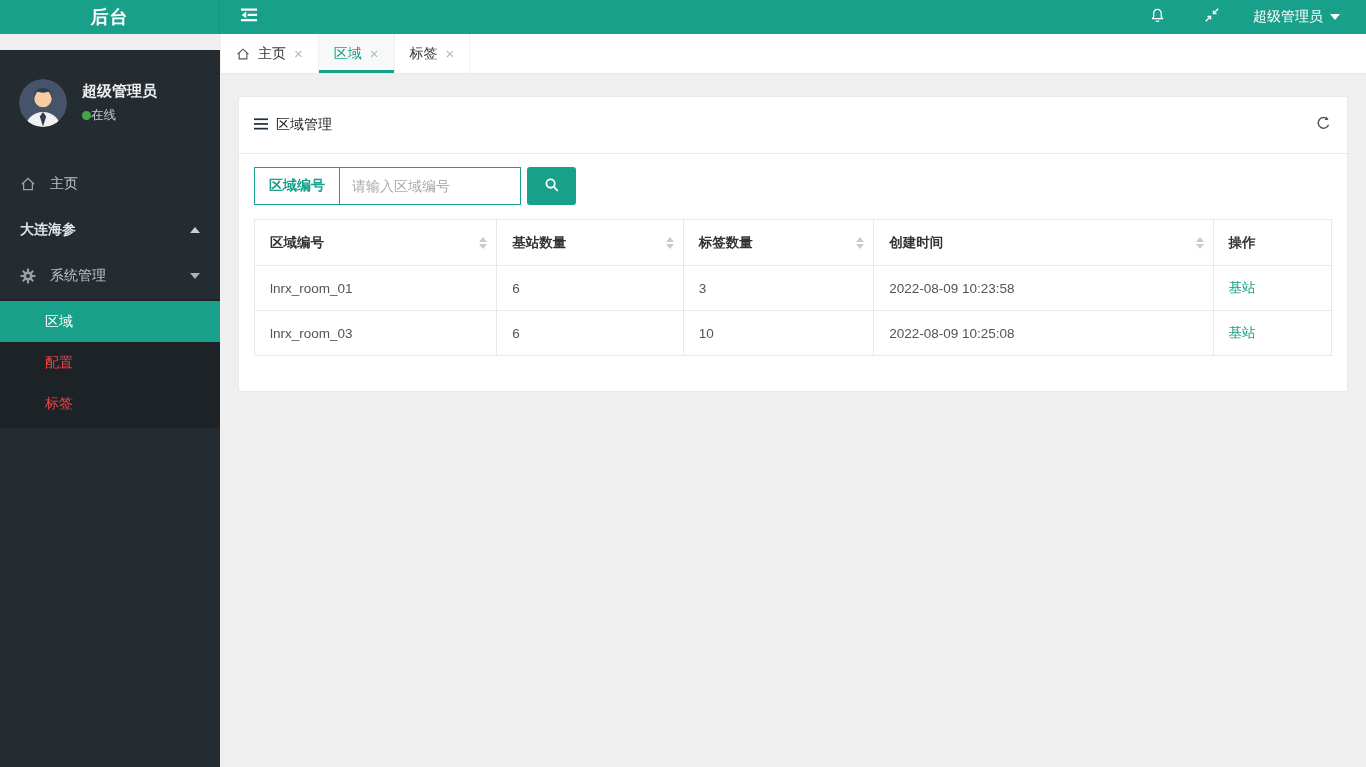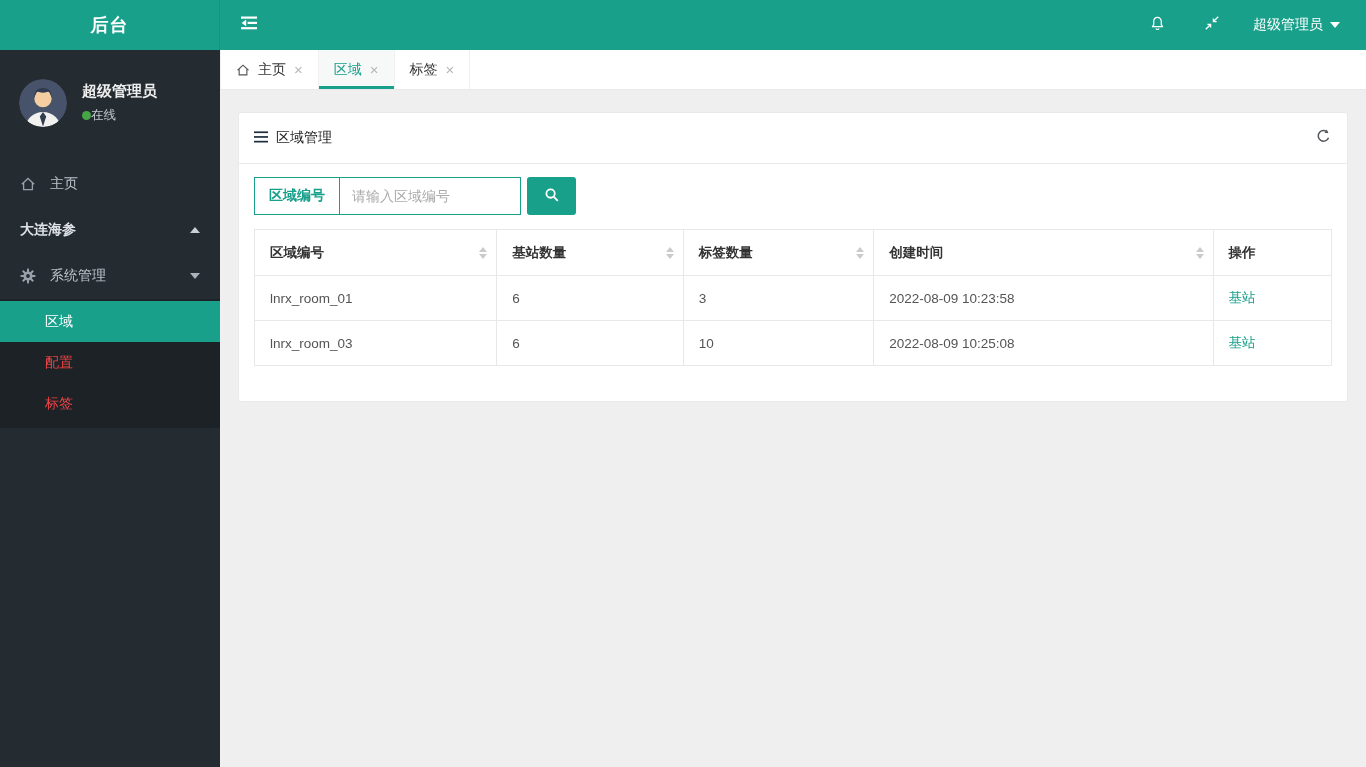--- a/index.html
+++ b/index.html
@@ -1,19 +1,19 @@
 <!DOCTYPE html>
 <html><head>
 <meta charset="utf-8">
 <style>
   * { margin:0; padding:0; box-sizing:border-box; }
   html,body { width:1366px; height:767px; overflow:hidden;
     font-family:"Liberation Sans","DejaVu Sans",sans-serif; background:#efefef; }
 
-  .topbar { height:50px; background:#18a08b; display:flex; align-items:stretch; color:#fff; }
+  .topbar { height:34px; background:#18a08b; display:flex; align-items:stretch; color:#fff; }
   .logo { width:220px; display:flex; align-items:center; justify-content:center;
     font-size:18px; font-weight:bold; letter-spacing:1px; border-right:1px solid rgba(0,0,0,.08); }
   .collapse-btn { width:58px; display:flex; align-items:center; justify-content:center; cursor:pointer; }
   .topbar-spacer { flex:1; }
   .top-icon-btn { display:flex; align-items:center; justify-content:center; padding:0 19px; cursor:pointer; }
   .user-menu { display:flex; align-items:center; gap:7px; padding:0 26px 0 14px; font-size:14px; cursor:pointer; }
   .caret-down-w { width:0; height:0; border-left:5px solid transparent; border-right:5px solid transparent; border-top:6px solid #fff; }
 
   .sidebar { position:absolute; top:50px; left:0; bottom:0; width:220px; background:#242b31; }
   .profile { display:flex; align-items:center; gap:15px; padding:29px 10px 24px 19px; }
@@ -40,21 +40,21 @@
   .tab { display:flex; align-items:center; gap:8px; padding:0 15px; font-size:14px; color:#333;
     border-right:1px solid #f0f0f0; cursor:pointer; position:relative; }
   .tab:first-child { border-left:1px solid #f0f0f0; }
   .tab .tab-close { color:#b6b6b6; font-size:15px; }
   .tab.active { background:#f7f8f8; color:#18a08b; }
   .tab.active::after { content:""; position:absolute; left:0; right:0; bottom:0; height:3px; background:#18a08b; }
   .tab-home-ic { display:flex; color:#555; }
 
   .content { height:677px; padding:22px 18px; }
   .panel { background:#fff; border:1px solid #e7eaec; border-radius:3px; }
-  .panel-header { height:51px; display:flex; align-items:center; padding:0 15px; border-bottom:1px solid #e7eaec; }
+  .panel-header { height:57px; display:flex; align-items:center; padding:0 15px; border-bottom:1px solid #e7eaec; }
   .panel-title { display:flex; align-items:center; gap:8px; font-size:14px; color:#1f1f1f; }
   .refresh-btn { margin-left:auto; display:flex; align-items:center; cursor:pointer; }
   .panel-body { padding:13px 15px 35px; }
 
   .search-row { display:flex; align-items:stretch; margin-bottom:14px; height:38px; }
   .search-label { display:flex; align-items:center; padding:0 14px; border:1px solid #18a08b;
     color:#18a08b; font-size:14px; font-weight:bold; background:#fff; }
   .search-input { width:181px; border:1px solid #18a08b; border-left:none; padding:0 12px;
     font-size:14px; color:#8b5cf6; outline:none; font-family:inherit; }
   .search-input::placeholder { color:#aaa; }

